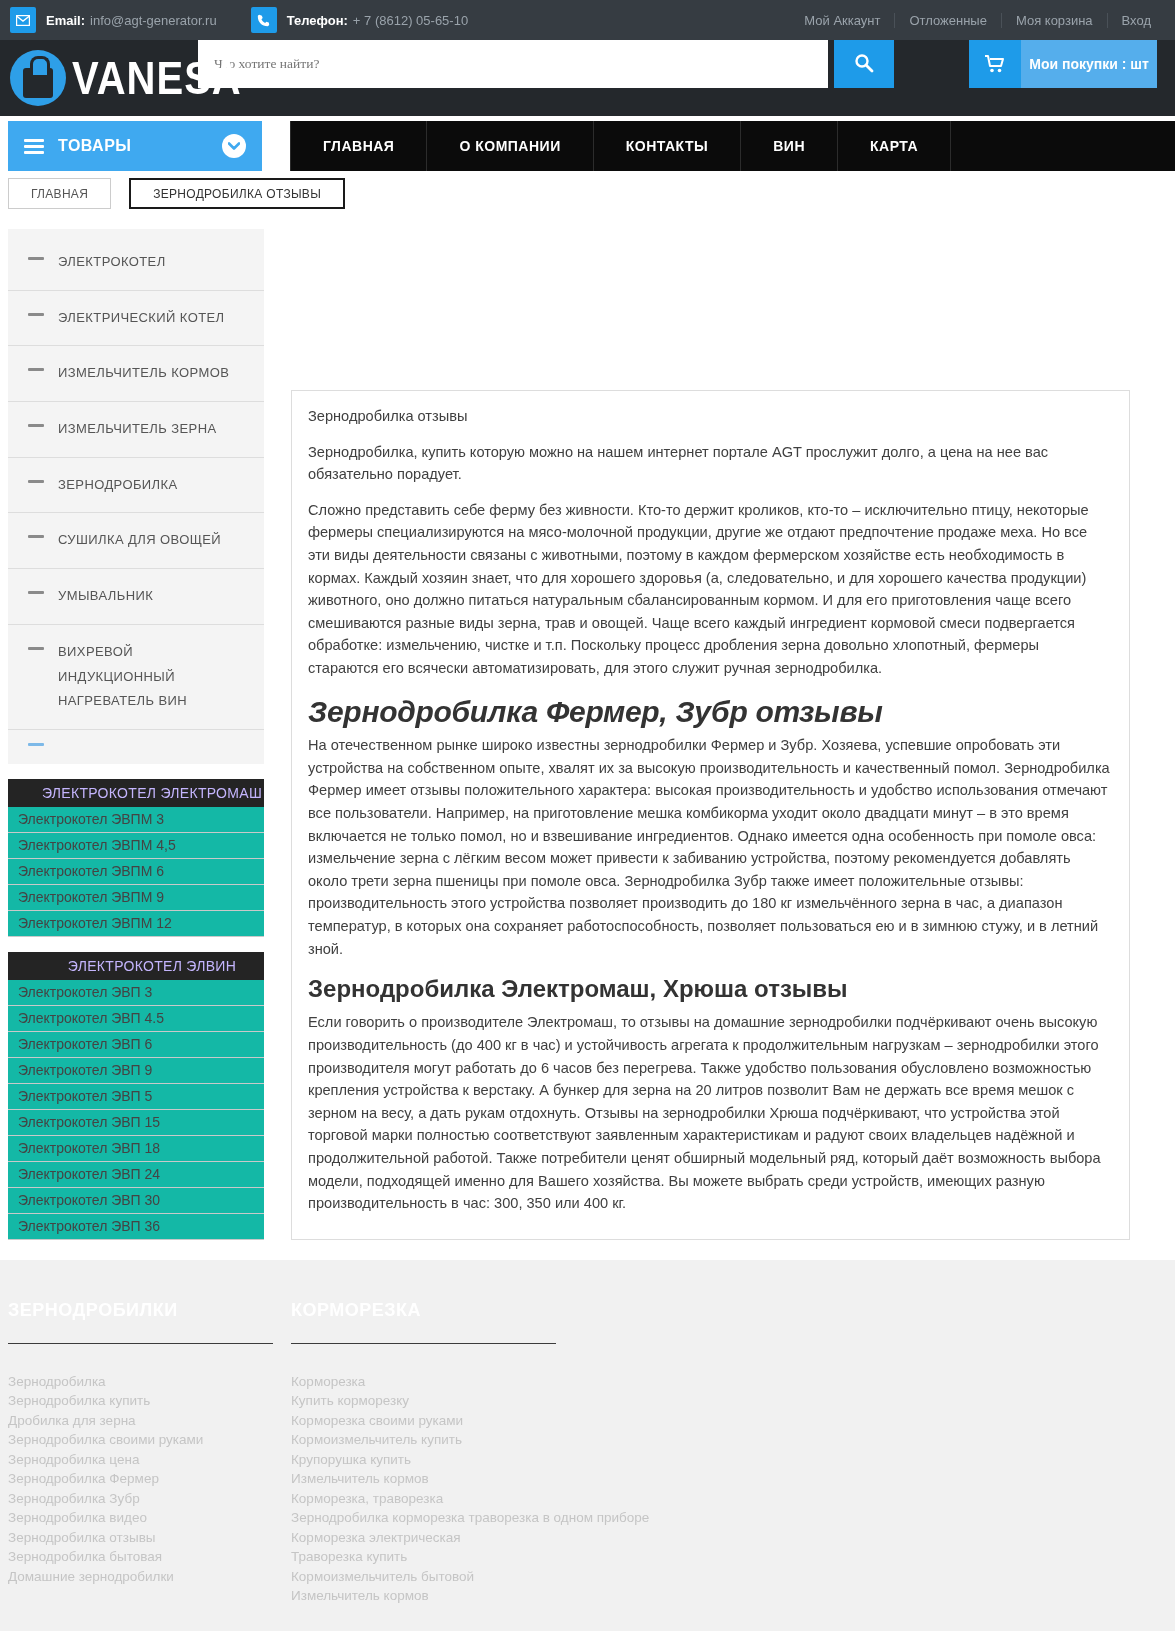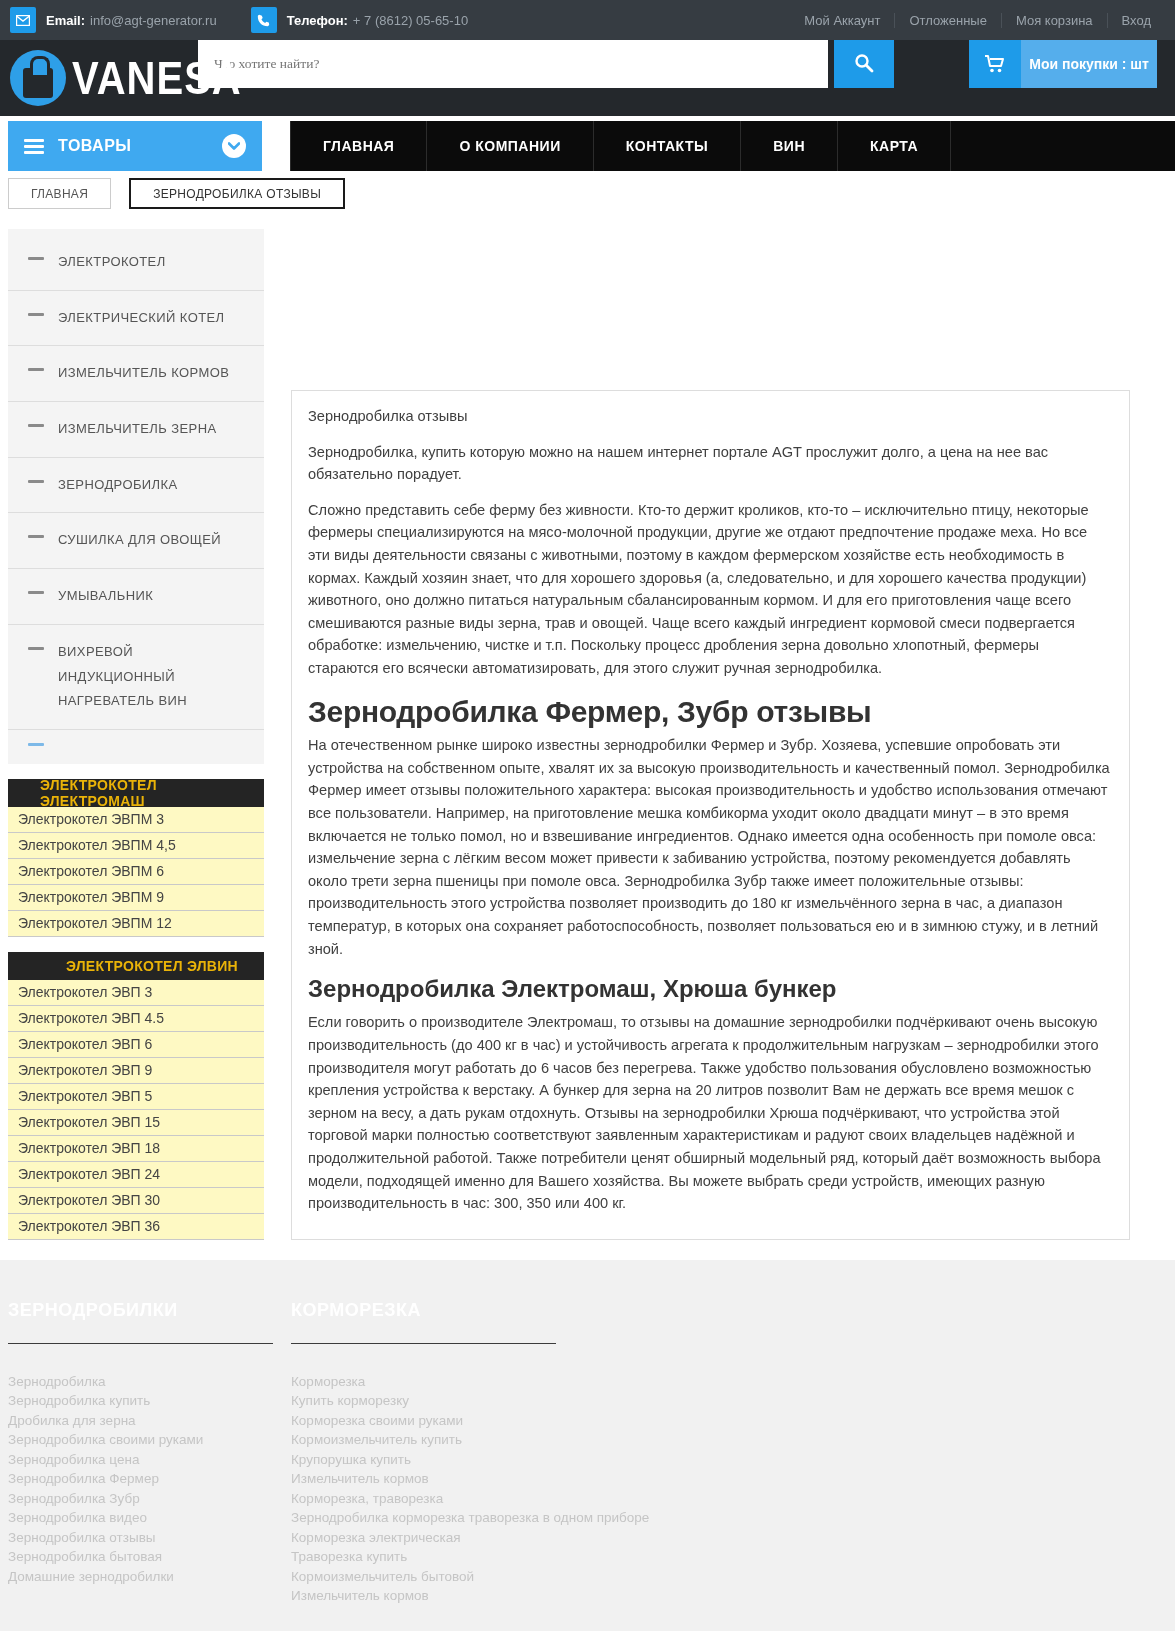--- a/index.html
+++ b/index.html
@@ -123,36 +123,36 @@
   .dash {
     width:16px; height:3px; background:#8a8a8a; border-radius:1px;
     margin:7px 14px 0 0; flex:0 0 auto;
   }
   .dash.blue { background:#7db9e8; }
   .side-item.stub { padding-top:6px; padding-bottom:8px; border-bottom:none; }
 
   
   .side-section { margin-top:15px; }
   .side-section .sec-head {
-    background:#242424; color:#eab308; font-size:14px; font-weight:bold;
+    background:#242424; color:#c4b5fd; font-size:14px; font-weight:normal;
     height:28px; display:flex; align-items:center; justify-content:center;
     letter-spacing:.3px;
     padding-left:32px;
   }
   .sec-item {
-    background:#fef9c3; border-bottom:1px solid #c9c9c9;
+    background:#14b8a6; border-bottom:1px solid #c9c9c9;
     font-size:14px; color:#444; padding:4px 10px 5px; cursor:pointer;
   }
 
   
   .content-box { background:#fff; border:1px solid #ddd; padding:14px 16px 20px; }
   .content-box p { font-size:14.6px; line-height:1.55; color:#404040; margin-bottom:13px; }
   .content-box h1 {
     font-size:30px; color:#333; font-weight:bold; letter-spacing:-.3px;
-    margin:4px 0 4px; line-height:1.25;
+    margin:4px 0 4px; line-height:1.25;font-style:italic;
   }
   .content-box h2 {
     font-size:24px; color:#333; font-weight:bold;
     margin:10px 0 7px; line-height:1.3;
   }
   .content-box p:last-child { margin-bottom:4px; }
 
   
   .footer { background:#f1f1f1; margin-top:20px; padding:40px 8px 50px; }
   .footer-cols { display:flex; }
@@ -319,21 +319,21 @@
     </div>
   </aside>
 
   <section class="content-col">
     <article class="content-box">
       <p>Зернодробилка отзывы</p>
       <p>Зернодробилка, купить которую можно на нашем интернет портале AGT прослужит долго, а цена на нее вас обязательно порадует.</p>
       <p>Сложно представить себе ферму без живности. Кто-то держит кроликов, кто-то – исключительно птицу, некоторые фермеры специализируются на мясо-молочной продукции, другие же отдают предпочтение продаже меха. Но все эти виды деятельности связаны с животными, поэтому в каждом фермерском хозяйстве есть необходимость в кормах. Каждый хозяин знает, что для хорошего здоровья (а, следовательно, и для хорошего качества продукции) животного, оно должно питаться натуральным сбалансированным кормом. И для его приготовления чаще всего смешиваются разные виды зерна, трав и овощей. Чаще всего каждый ингредиент кормовой смеси подвергается обработке: измельчению, чистке и т.п. Поскольку процесс дробления зерна довольно хлопотный, фермеры стараются его всячески автоматизировать, для этого служит ручная зернодробилка.</p>
       <h1>Зернодробилка Фермер, Зубр отзывы</h1>
       <p>На отечественном рынке широко известны зернодробилки Фермер и Зубр. Хозяева, успевшие опробовать эти устройства на собственном опыте, хвалят их за высокую производительность и качественный помол. Зернодробилка Фермер имеет отзывы положительного характера: высокая производительность и удобство использования отмечают все пользователи. Например, на приготовление мешка комбикорма уходит около двадцати минут – в это время включается не только помол, но и взвешивание ингредиентов. Однако имеется одна особенность при помоле овса: измельчение зерна с лёгким весом может привести к забиванию устройства, поэтому рекомендуется добавлять около трети зерна пшеницы при помоле овса. Зернодробилка Зубр также имеет положительные отзывы: производительность этого устройства позволяет производить до 180 кг измельчённого зерна в час, а диапазон температур, в которых она сохраняет работоспособность, позволяет пользоваться ею и в зимнюю стужу, и в летний зной.</p>
-      <h2>Зернодробилка Электромаш, Хрюша бункер</h2>
+      <h2>Зернодробилка Электромаш, Хрюша отзывы</h2>
       <p>Если говорить о производителе Электромаш, то отзывы на домашние зернодробилки подчёркивают очень высокую производительность (до 400 кг в час) и устойчивость агрегата к продолжительным нагрузкам – зернодробилки этого производителя могут работать до 6 часов без перегрева. Также удобство пользования обусловлено возможностью крепления устройства к верстаку. А бункер для зерна на 20 литров позволит Вам не держать все время мешок с зерном на весу, а дать рукам отдохнуть. Отзывы на зернодробилки Хрюша подчёркивают, что устройства этой торговой марки полностью соответствуют заявленным характеристикам и радуют своих владельцев надёжной и продолжительной работой. Также потребители ценят обширный модельный ряд, который даёт возможность выбора модели, подходящей именно для Вашего хозяйства. Вы можете выбрать среди устройств, имеющих разную производительность в час: 300, 350 или 400 кг.</p>
     </article>
   </section>
 </div>
 
 <footer class="footer">
   <div class="footer-cols">
     <div class="f-col1">
       <div class="f-head">ЗЕРНОДРОБИЛКИ</div>
       <div class="f-line"></div>

